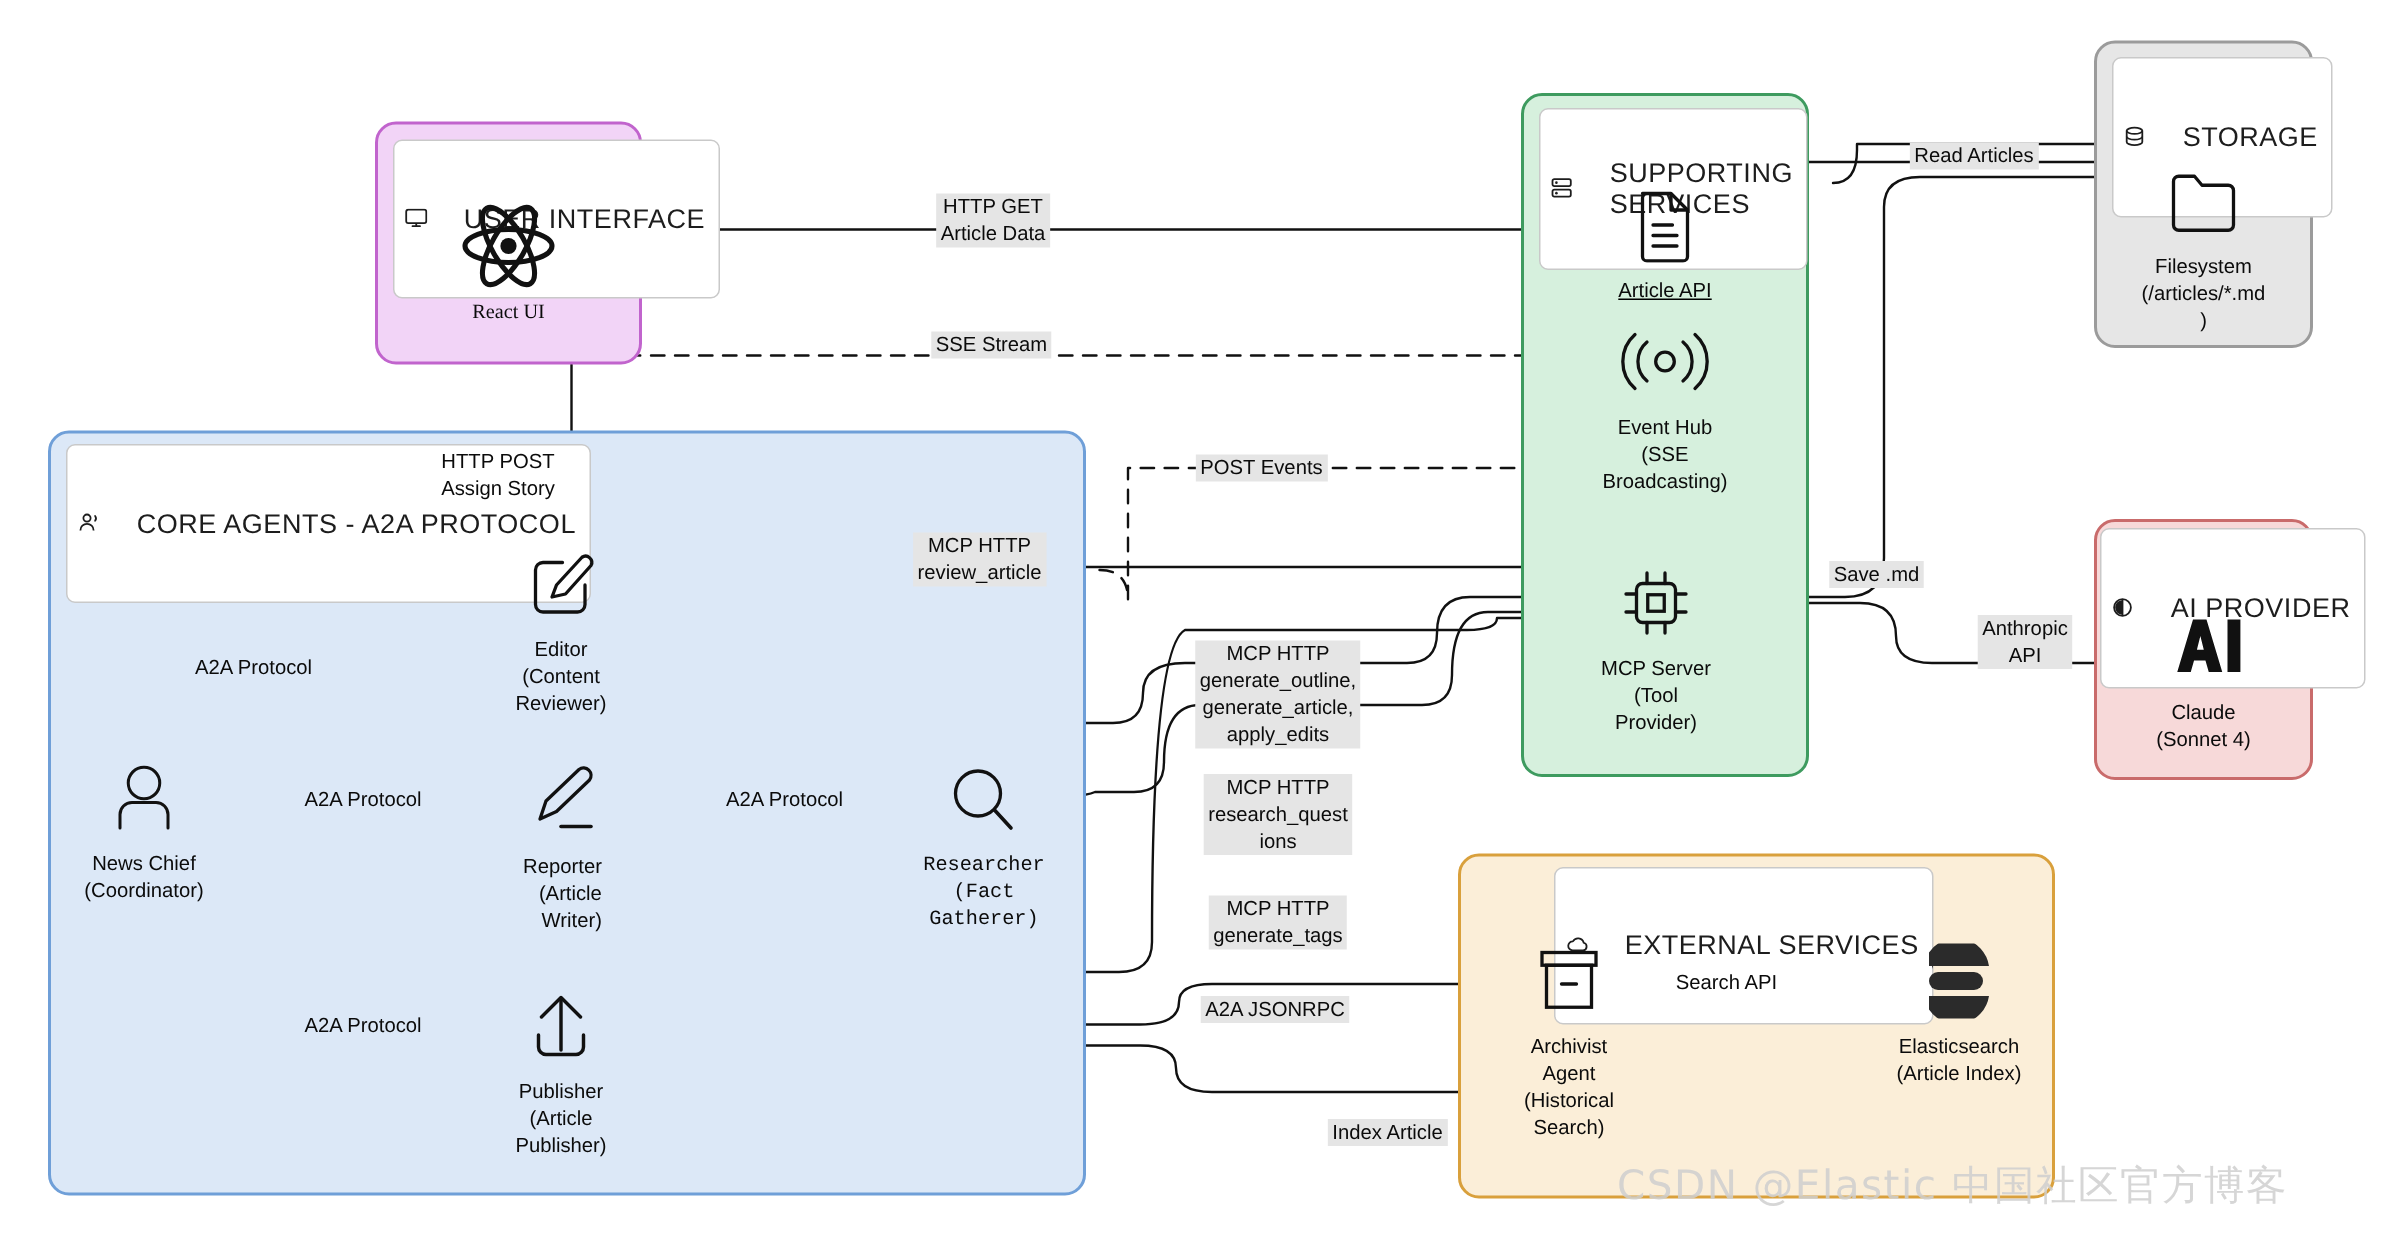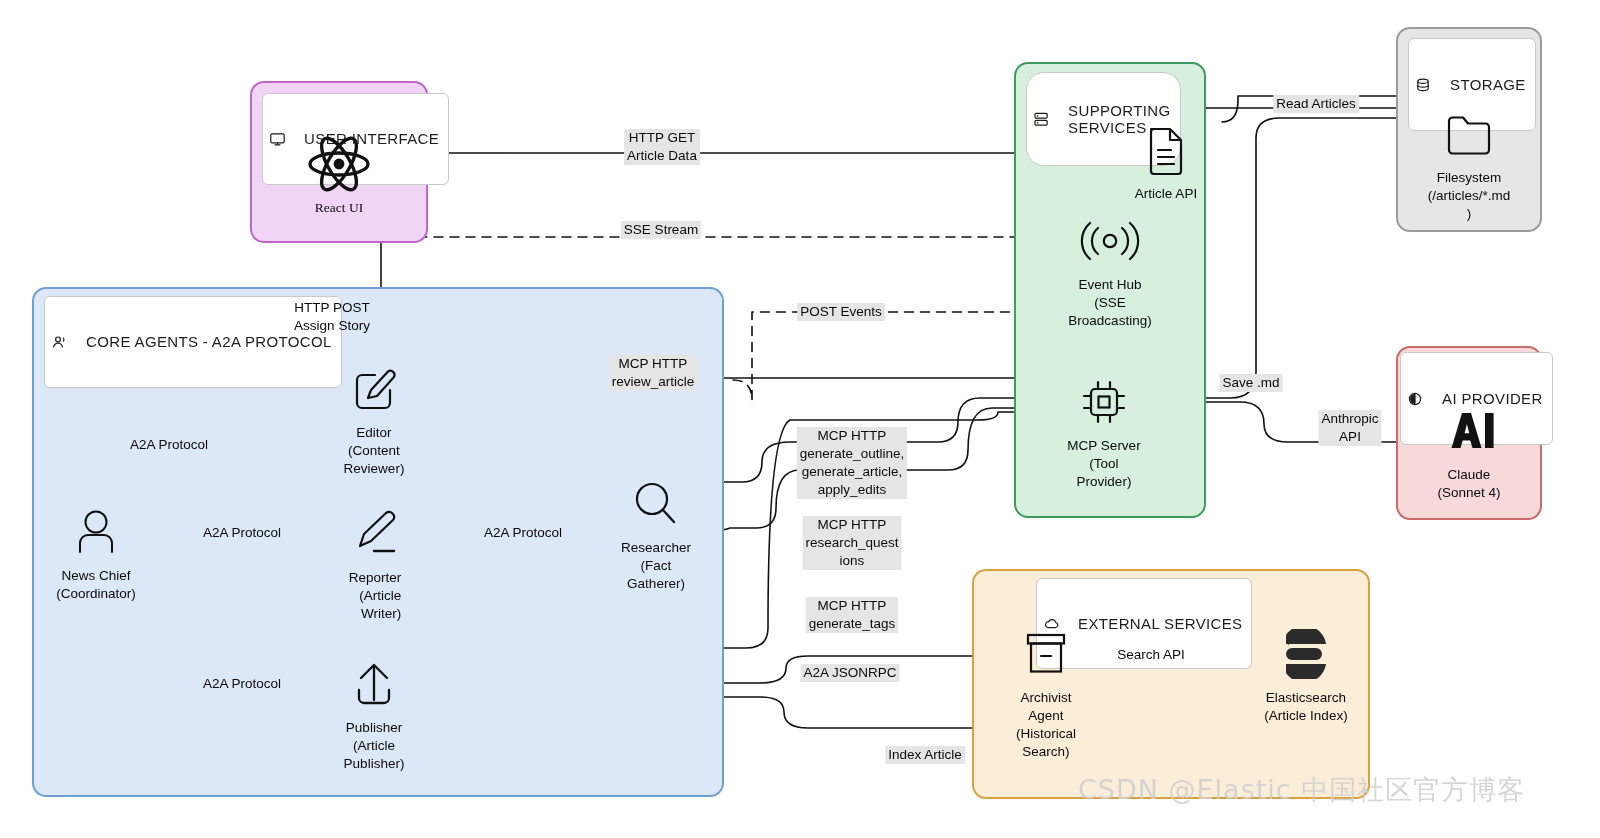--- a/index.html
+++ b/index.html
@@ -39,31 +39,31 @@
   
   .chip{
     position:absolute;
     display:flex;
     align-items:center;
     gap:7px;
     background:#ffffff;
     border:1px solid #c9c9c9;
     border-radius:6px;
     padding:4px 9px 4px 7px;
-    font-size:15px;
+    font-size:18px;
     letter-spacing:.35px;
     color:#1d1d1d;
     line-height:1.15;
     white-space:pre;
   }
   .chip svg{display:block;flex:0 0 auto;}
 
   .chip-ui     {left:262px; top:93px;}
   .chip-core   {left:44px;  top:296px;}
-  .chip-support{left:1026px;top:72px;border-radius:18px;}
+  .chip-support{left:1026px;top:72px;}
   .chip-storage{left:1408px;top:38px;}
   .chip-ai     {left:1400px;top:352px;}
   .chip-ext    {left:1036px; top:578px;justify-content:center;}
 
   
   .node{
     position:absolute;
     display:flex;
     flex-direction:column;
     align-items:center;
@@ -286,21 +286,21 @@
       <svg width="46" height="48" viewBox="0 0 46 48">
         <path d="M8 36 L12 24 L34 3 a5 5 0 0 1 7 7 L19 31 z" fill="none" stroke="#111" stroke-width="2.2" stroke-linejoin="round"></path>
         <path d="M22 41 H42" stroke="#111" stroke-width="2.4" stroke-linecap="round"></path>
       </svg>
     </div>
     <div class="nlabel">Reporter
 (Article
 Writer)</div>
   </div>
 
-  <div class="node" style="left:656px; top:475px;">
+  <div class="node" style="left:656px; top:505px;font-family:Liberation Mono, monospace;">
     <div class="glyph">
       <svg width="48" height="48" viewBox="0 0 48 48">
         <circle cx="20" cy="19" r="15" fill="none" stroke="#111" stroke-width="2.2"></circle>
         <path d="M31 30 L42 42" stroke="#111" stroke-width="2.4" stroke-linecap="round"></path>
       </svg>
     </div>
     <div class="nlabel">Researcher
 (Fact
 Gatherer)</div>
   </div>
@@ -311,21 +311,21 @@
         <path d="M23 40 V6" stroke="#111" stroke-width="2.3" stroke-linecap="round"></path>
         <path d="M10 18 L23 5 L36 18" fill="none" stroke="#111" stroke-width="2.3" stroke-linecap="round" stroke-linejoin="round"></path>
         <path d="M8 30 V38 a5 5 0 0 0 5 5 H33 a5 5 0 0 0 5 -5 V30" fill="none" stroke="#111" stroke-width="2.3" stroke-linecap="round"></path>
       </svg>
     </div>
     <div class="nlabel">Publisher
 (Article
 Publisher)</div>
   </div>
 
-  <div class="node" style="left:1166px; top:121px;">
+  <div class="node" style="left:1110px; top:121px;text-decoration:underline;">
     <div class="glyph">
       <svg width="42" height="50" viewBox="0 0 42 50">
         <path d="M6 4 h19 l11 11 v31 a3 3 0 0 1 -3 3 H9 a3 3 0 0 1 -3 -3 V7 a3 3 0 0 1 3 -3 z" fill="none" stroke="#111" stroke-width="2.2" stroke-linejoin="round"></path>
         <path d="M25 4 V15 h11" fill="none" stroke="#111" stroke-width="2.2" stroke-linejoin="round"></path>
         <path d="M13 25 H26 M13 32 H29 M13 39 H29" stroke="#111" stroke-width="2.2" stroke-linecap="round"></path>
       </svg>
     </div>
     <div class="nlabel">Article API</div>
   </div>
 

